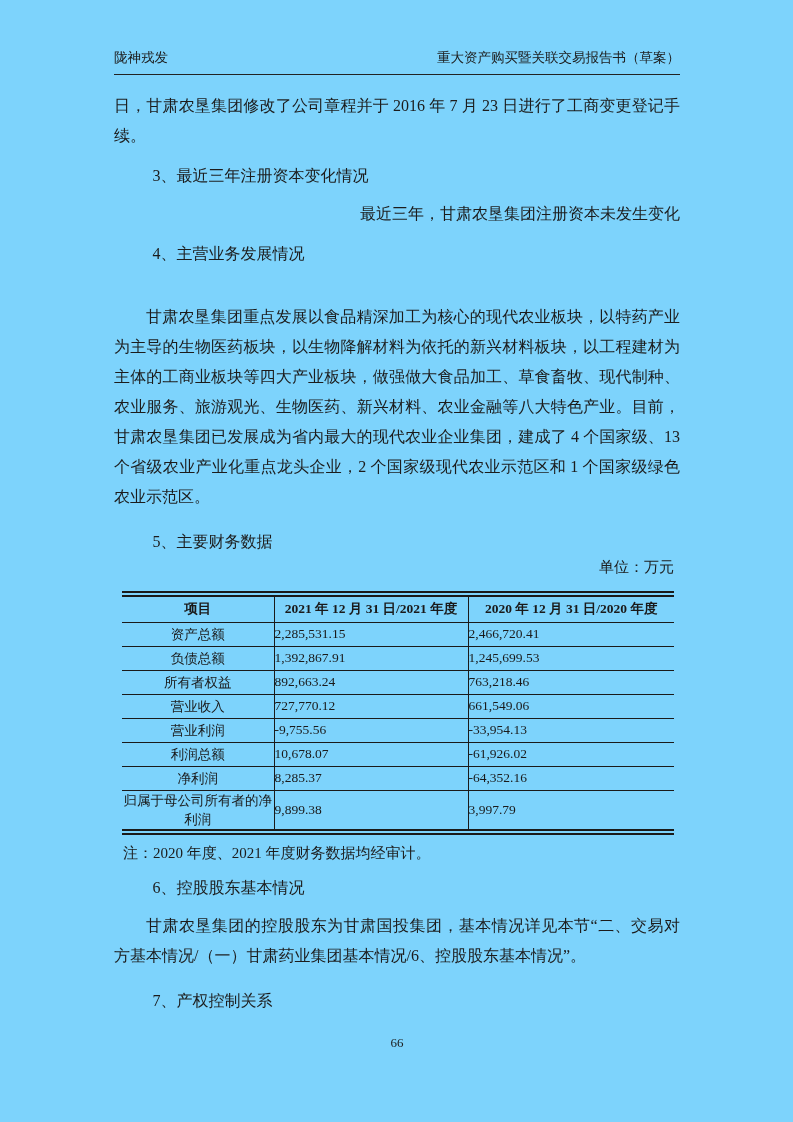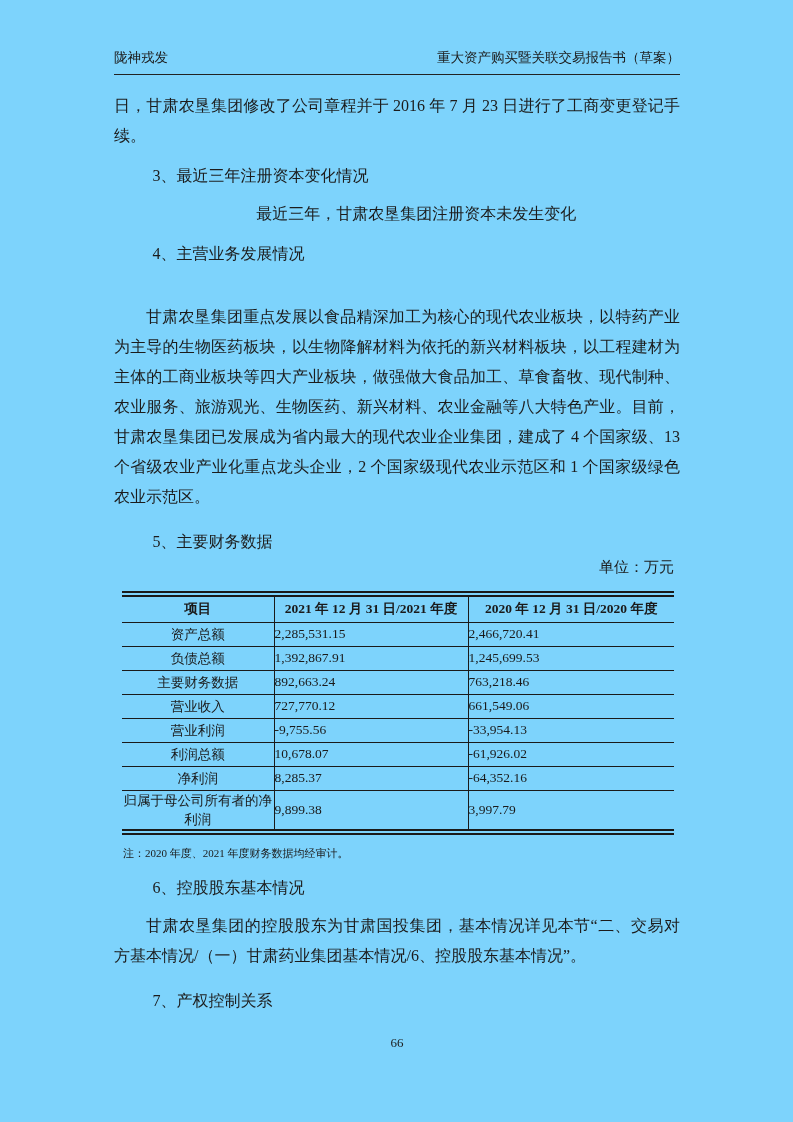--- a/index.html
+++ b/index.html
@@ -27,21 +27,21 @@
   }
 
   .body-text {
     font-size: 16px;
     line-height: 30px;
     text-align: justify;
   }
   .p-intro { margin: 16px 0 0 0; }
   .heading { margin: 0; font-weight: normal; font-size: 16px; line-height: 30px; text-indent: 2.4em; }
   .h3 { margin-top: 10px; }
-  .p3 { margin: 8px 0 0 0; text-indent: 2.4em; text-align: center; }
+  .p3 { margin: 8px 0 0 0; text-indent: 2.4em; text-align: right; }
   .h4 { margin-top: 10px; }
   .p4 { margin: 33px 0 0 0; text-indent: 2em; }
   .h5 { margin-top: 15px; }
   .unit-label {
     font-size: 15px;
     line-height: 20px;
     text-align: right;
     padding-right: 6px;
   }
 
@@ -73,21 +73,21 @@
   }
   col.c-item { width: 152px; }
   col.c-2021 { width: 194px; }
   col.c-2020 { width: 206px; }
   td.cell-item { text-align: center; padding: 2px 12px; line-height: 19px; }
   td.cell-num  { padding-right: 14px; }
   tr.row-last td { height: 42px; }
 
   .table-note {
     margin-top: 10px;
-    font-size: 11px;
+    font-size: 15px;
     line-height: 16px;
     padding-left: 9px;
   }
   .h6 { margin-top: 12px; }
   .p6 { margin: 8px 0 0 0; text-indent: 2em; }
   .h7 { margin-top: 15px; }
 
   .page-footer {
     margin-top: 19px;
     text-align: center;
@@ -139,21 +139,21 @@
           <td class="cell-item">资产总额</td>
           <td class="cell-num">2,285,531.15</td>
           <td class="cell-num">2,466,720.41</td>
         </tr>
         <tr>
           <td class="cell-item">负债总额</td>
           <td class="cell-num">1,392,867.91</td>
           <td class="cell-num">1,245,699.53</td>
         </tr>
         <tr>
-          <td class="cell-item">主要财务数据</td>
+          <td class="cell-item">所有者权益</td>
           <td class="cell-num">892,663.24</td>
           <td class="cell-num">763,218.46</td>
         </tr>
         <tr>
           <td class="cell-item">营业收入</td>
           <td class="cell-num">727,770.12</td>
           <td class="cell-num">661,549.06</td>
         </tr>
         <tr>
           <td class="cell-item">营业利润</td>

